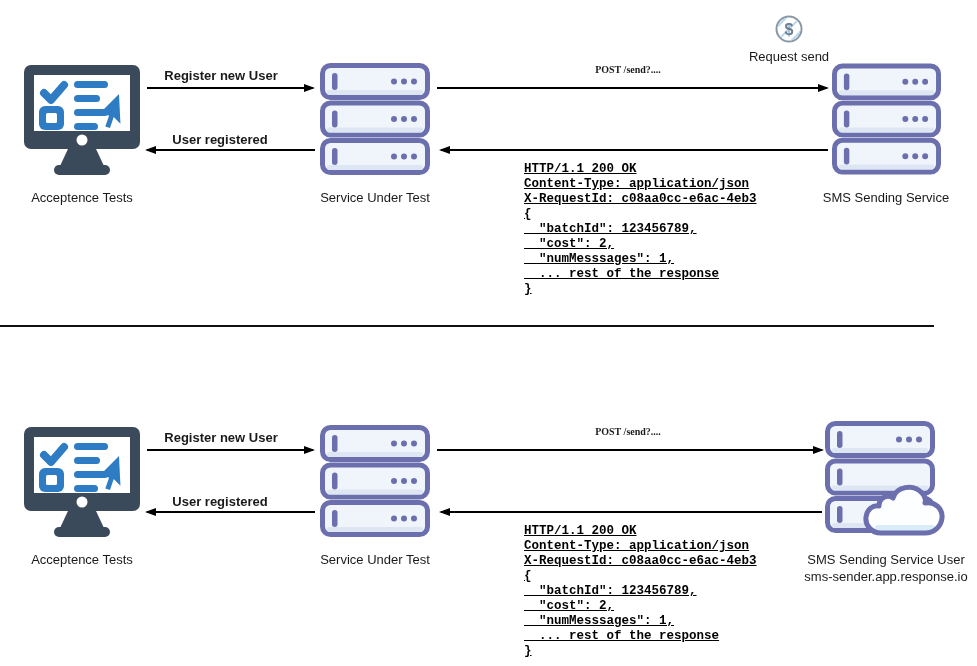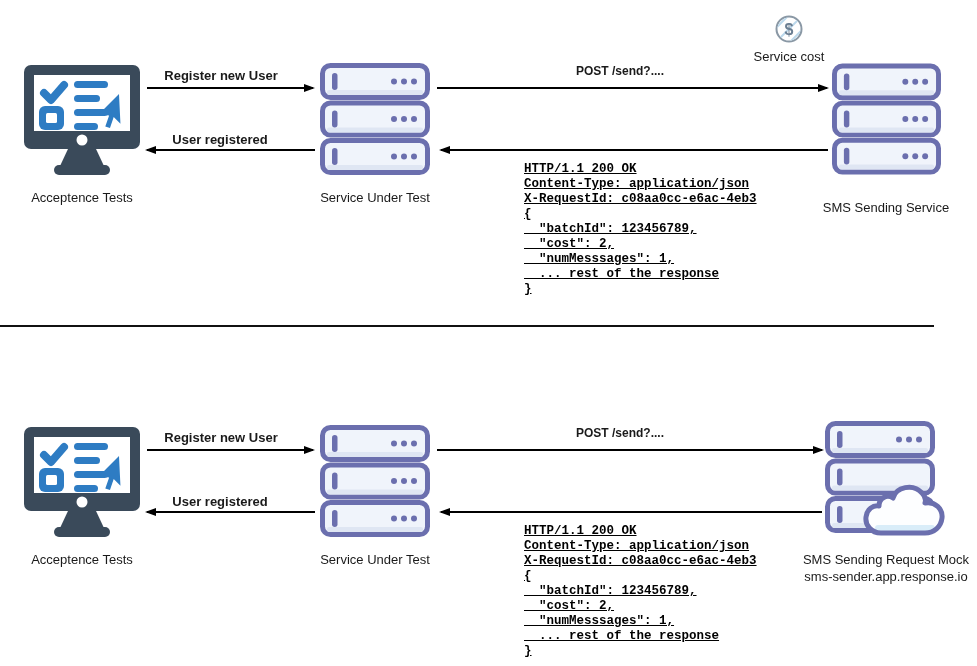--- a/index.html
+++ b/index.html
@@ -2,21 +2,21 @@
 <html><head>
 <meta charset="utf-8">
 <style>
   html,body{margin:0;padding:0;background:#fff;}
   #canvas{position:relative;width:977px;height:666px;background:#ffffff;overflow:hidden;
           font-family:"Liberation Sans",sans-serif;}
   .abs{position:absolute;}
   .lbl{position:absolute;transform:translateX(-50%);font:13px "Liberation Sans",sans-serif;
        color:#1a1a1a;white-space:nowrap;text-align:center;}
   .lbl.bold{font-weight:bold;}
-  .lbl.mono{font-family:Liberation Sans, sans-serif;font-weight:bold;font-size:12px;}
+  .lbl.mono{font-family:Liberation Serif, serif;font-weight:bold;font-size:10px;margin-left:8px;}
   .response{position:absolute;white-space:pre;font:bold 12.5px/15px "Liberation Mono","DejaVu Sans Mono",monospace;
             color:#000;text-decoration:underline;}
   .arrow{position:absolute;height:2px;background:#000;}
   .arrow.head-right::after{content:"";position:absolute;right:-2px;top:50%;transform:translateY(-50%);
        border-left:11px solid #000;border-top:4.5px solid transparent;border-bottom:4.5px solid transparent;}
   .arrow.head-left::before{content:"";position:absolute;left:-2px;top:50%;transform:translateY(-50%);
        border-right:11px solid #000;border-top:4.5px solid transparent;border-bottom:4.5px solid transparent;}
   .divider{position:absolute;background:#111;}
   svg{display:block;}
 </style>
@@ -95,39 +95,39 @@
           <circle cx="94" cy="18.5" r="3"></circle>
         <circle cx="74" cy="56" r="3"></circle>
           <circle cx="84" cy="56" r="3"></circle>
           <circle cx="94" cy="56" r="3"></circle>
         <circle cx="74" cy="93.5" r="3"></circle>
           <circle cx="84" cy="93.5" r="3"></circle>
           <circle cx="94" cy="93.5" r="3"></circle>
       </g>
     </svg>
   </div>
-  <div class="lbl" style="left:886px;top:200px;">SMS Sending Service</div>
+  <div class="lbl" style="left:886px;top:190px;">SMS Sending Service</div>
 
   <div class="abs" style="left:775px;top:15px;">
     <svg width="28" height="28" viewBox="0 0 28 28">
       <defs>
           <clipPath id="coinclip">
             <circle cx="14" cy="14" r="11.5"></circle>
           </clipPath>
         </defs>
       <circle cx="14" cy="14" r="12.5" fill="#ffffff" stroke="#8a98a5" stroke-width="2"></circle>
       <g clip-path="url(#coinclip)" stroke="#bcd9ec" stroke-width="2">
         <line x1="-2" y1="16" x2="16" y2="-2"></line>
         <line x1="2" y1="26" x2="24" y2="4"></line>
         <line x1="12" y1="30" x2="30" y2="12"></line>
       </g>
       <text x="14" y="19.5" text-anchor="middle" font-size="16" font-weight="bold" fill="#6b7f93" font-family="&quot;Liberation Sans&quot;,sans-serif">$</text>
     </svg>
   </div>
-  <div class="lbl" style="left:789px;top:49px;">Service cost</div>
+  <div class="lbl" style="left:789px;top:49px;">Request send</div>
 
   <div class="lbl bold" style="left:221px;top:68px;">Register new User</div>
   <div class="arrow head-right" style="left:147px;top:87px;width:166px;"></div>
 
   <div class="lbl bold" style="left:220px;top:132px;">User registered</div>
   <div class="arrow head-left" style="left:147px;top:149px;width:168px;"></div>
 
   <div class="lbl mono" style="left:620px;top:64px;">POST /send?....</div>
   <div class="arrow head-right" style="left:437px;top:87px;width:390px;"></div>
 
@@ -213,21 +213,21 @@
           <circle cx="84" cy="18.5" r="3"></circle>
           <circle cx="94" cy="18.5" r="3"></circle>
       </g>
       <g>
         <path d="M56 112 C46 112 40 104 41 96 C42 88 48 84 54 85 C54 77 62 73 68 77 C71 66 88 62 97 72 C100 75 101 79 100 82 C110 80 118 88 117 97 C116 106 109 112 100 112 Z" fill="#fdfeff"></path>
         <rect x="50" y="104" width="60" height="6" rx="3" fill="#d9edf9"></rect>
         <path d="M56 112 C46 112 40 104 41 96 C42 88 48 84 54 85 C54 77 62 73 68 77 C71 66 88 62 97 72 C100 75 101 79 100 82 C110 80 118 88 117 97 C116 106 109 112 100 112 Z" fill="none" stroke="#6b6fae" stroke-width="5" stroke-linejoin="round"></path>
       </g>
     </svg>
   </div>
-  <div class="lbl" style="left:886px;top:552px;">SMS Sending Request Mock</div>
+  <div class="lbl" style="left:886px;top:552px;">SMS Sending Service User</div>
   <div class="lbl" style="left:886px;top:569px;">sms-sender.app.response.io</div>
 
   <div class="lbl bold" style="left:221px;top:430px;">Register new User</div>
   <div class="arrow head-right" style="left:147px;top:449px;width:166px;"></div>
 
   <div class="lbl bold" style="left:220px;top:494px;">User registered</div>
   <div class="arrow head-left" style="left:147px;top:511px;width:168px;"></div>
 
   <div class="lbl mono" style="left:620px;top:426px;">POST /send?....</div>
   <div class="arrow head-right" style="left:437px;top:449px;width:385px;"></div>

